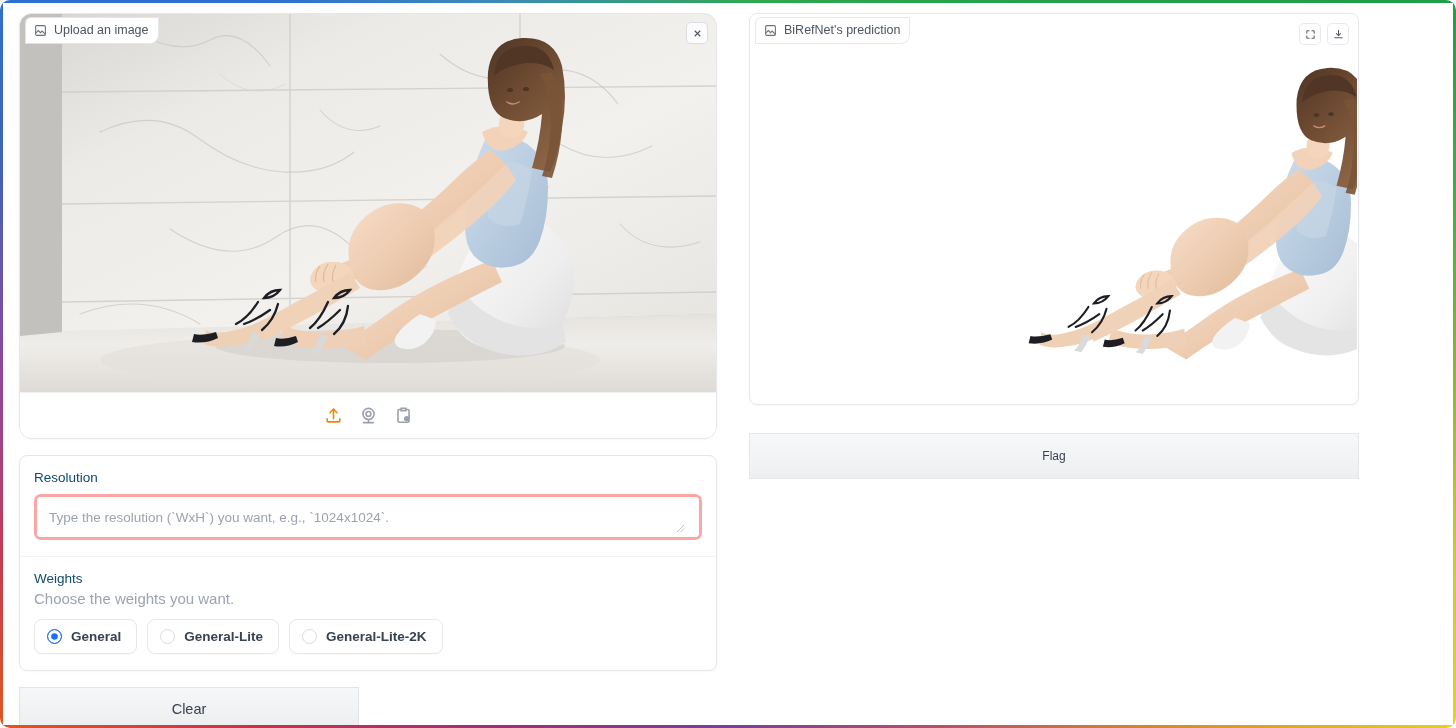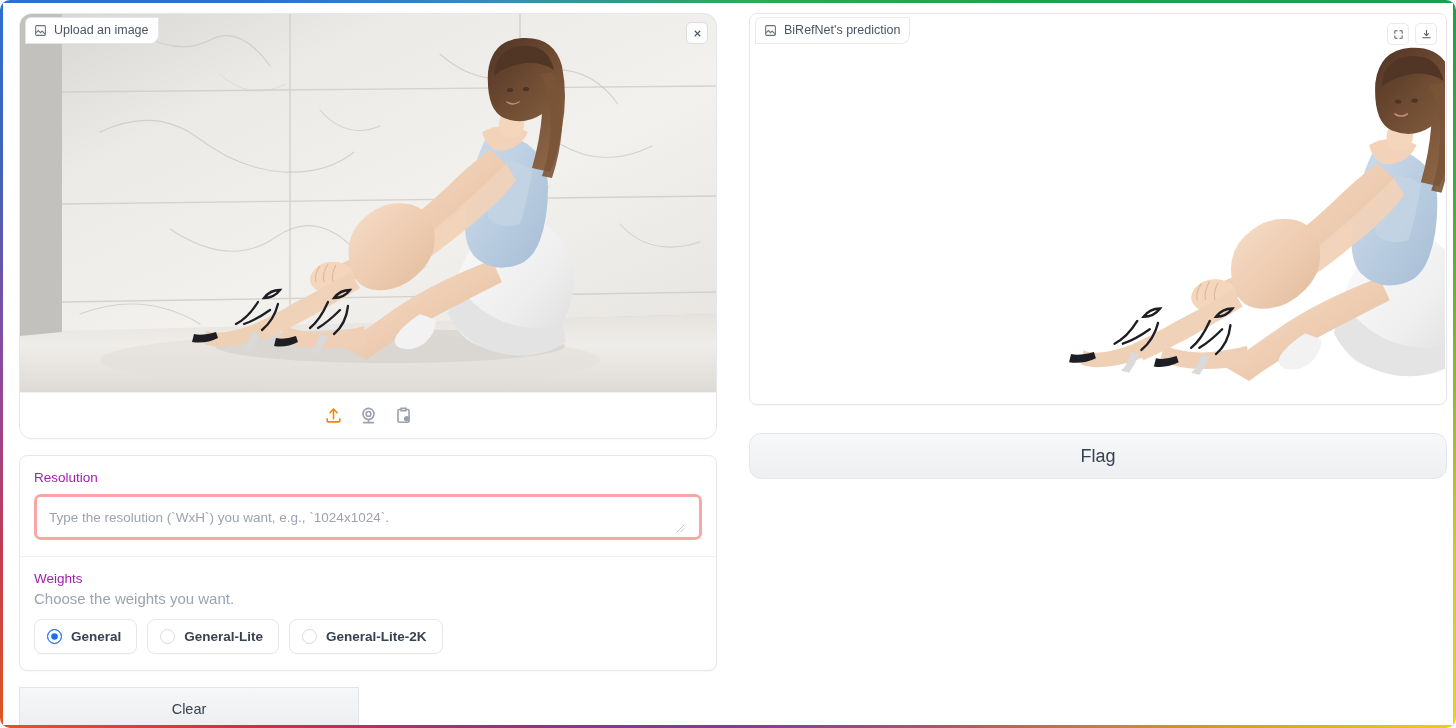--- a/index.html
+++ b/index.html
@@ -27,21 +27,21 @@
   #page-inner {
     position: relative;
     width: 100%; height: 100%;
     background: #fff;
     border-radius: 8px;
     overflow: hidden;
   }
 
   
   .col-left  { position: absolute; left: 16px;  top: 10px; width: 698px; }
-  .col-right { position: absolute; left: 746px; top: 10px; width: 698px; }
+  .col-right { position: absolute; left: 746px; top: 10px; width: 610px; }
 
   
   .img-block {
     position: relative;
     border: 1px solid #e5e7eb;
     border-radius: 13px;
     background: #fff;
     overflow: hidden;
     box-shadow: 0 1px 2px rgba(0,0,0,.03);
   }
@@ -81,21 +81,21 @@
   
   .form-card {
     margin-top: 16px;
     border: 1px solid #e5e7eb;
     border-radius: 8px;
     background: #fff;
     box-shadow: 0 1px 2px rgba(0,0,0,.03);
     overflow: hidden;
   }
   .field { padding: 14px 14px 16px 14px; }
-  .field-label { font-size: 13.5px; color: #a21caf; margin-bottom: 9px; display: block; }
+  .field-label { font-size: 13.5px; color: #0c4a6e; margin-bottom: 9px; display: block; }
   .field-info  { font-size: 15px; color: #9ca3af; margin: -5px 0 12px 0; display: block; }
 
   .textbox {
     width: 100%; height: 46px;
     border: 3px solid #fca5a5; border-radius: 7px;
     background: #fff;
     font-family: "Liberation Sans", sans-serif;
     font-size: 13.5px; color: #374151;
     padding: 13px 12px; resize: none; outline: none;
     display: block;
@@ -165,25 +165,25 @@
     background: #fff; border: 1px solid #e8eaed;
     display: flex; align-items: center; justify-content: center;
     cursor: pointer;
   }
   .out-tool svg { width: 11px; height: 11px; color: #555b63; }
 
   .out-canvas { position: absolute; inset: 1px; background: #fff; overflow: hidden; }
 
   .btn-flag {
     margin-top: 28px; height: 46px; width: 100%;
-    border-radius: 12px;
+    border-radius: 0;
     background: linear-gradient(180deg,#f7f8f9 0%, #edeff1 100%);
     border: 1px solid #e4e7ea;
     display: flex; align-items: center; justify-content: center;
-    font-size: 18px; color: #374151; cursor: pointer;
+    font-size: 12px; color: #374151; cursor: pointer;
   }
 </style>
 </head>
 <body>
 
 <div id="page-frame">
 <div id="page-inner">
 
   <div class="col-left">
 

